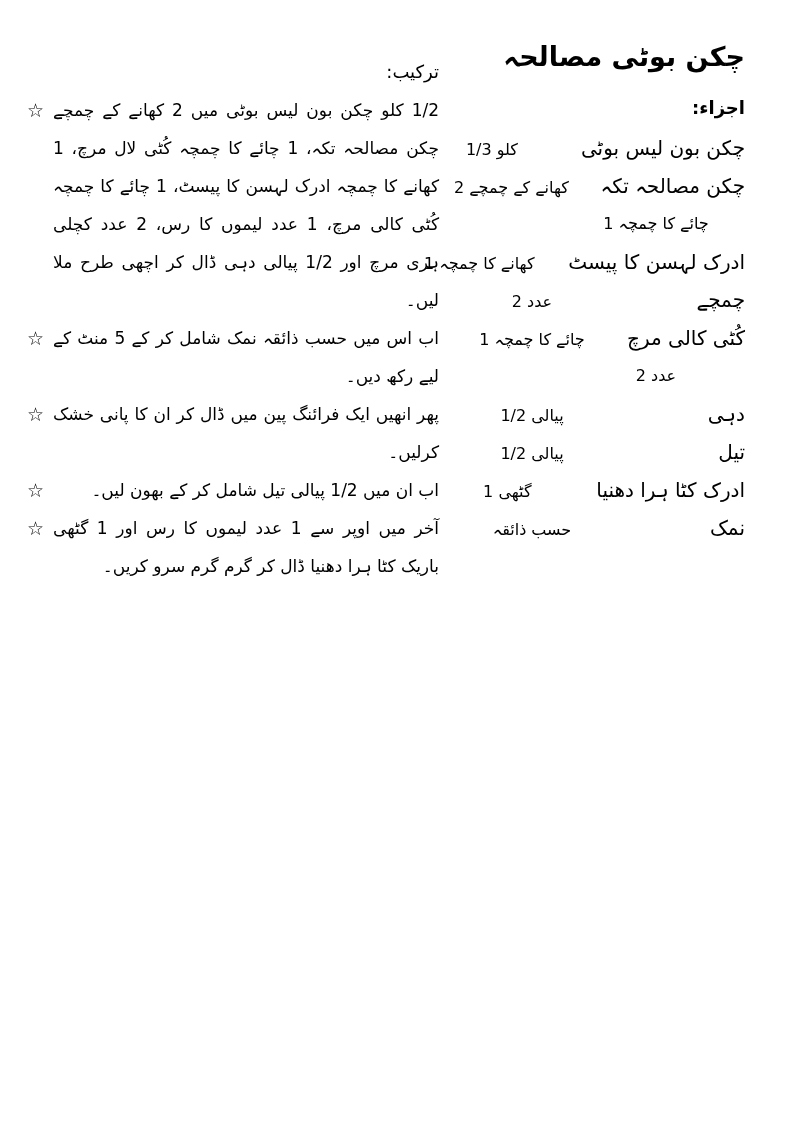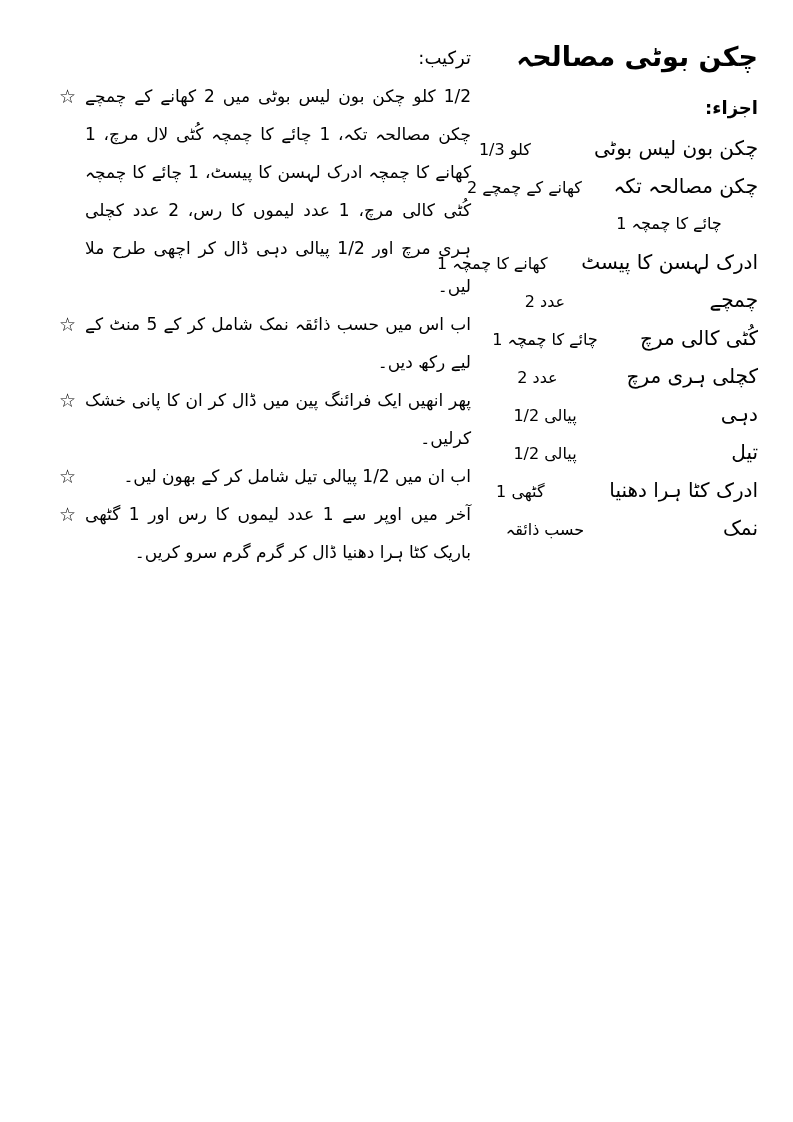--- a/index.html
+++ b/index.html
@@ -18,21 +18,21 @@
   .page {
     position: absolute;
     inset: 0;
     background: #ffffff;
   }
 
   
   .col-ingredients {
     position: absolute;
     top: 38px;
-    right: 35px;
+    right: 48px;
     width: 302px;
     direction: rtl;
     text-align: right;
   }
   .recipe-title {
     font-size: 27px;
     font-weight: bold;
     line-height: 1.4;
     margin: 0 0 18px 0;
     white-space: nowrap;
@@ -61,26 +61,25 @@
     flex: 0 0 178px;
     direction: ltr;
     text-align: center;
     font-size: 16px;
     white-space: nowrap;
   }
 
   
   .col-method {
     position: absolute;
-    top: 44px;
+    top: 58px;
     left: 27px;
     width: 412px;
     direction: rtl;
     text-align: right;
-    margin-left: 32px;
   }
   .method-heading {
     font-size: 18px;
     margin: 0 0 4px 0;
     line-height: 1.6;
   }
   .method-steps {
     margin: 0;
     padding: 0;
     list-style: none;
@@ -132,21 +131,20 @@
       </div>
       <div class="ingredient-row">
         <span class="ingredient-name">چمچے</span>
         <span class="ingredient-qty">2 عدد</span>
       </div>
       <div class="ingredient-row">
         <span class="ingredient-name">کُٹی کالی مرچ</span>
         <span class="ingredient-qty">1 چائے کا چمچہ</span>
       </div>
       <div class="ingredient-row">
-        <span class="ingredient-name">کچلی ہری مرچ</span>
         <span class="ingredient-qty">2 عدد</span>
       </div>
       <div class="ingredient-row">
         <span class="ingredient-name">دہی</span>
         <span class="ingredient-qty">1/2 پیالی</span>
       </div>
       <div class="ingredient-row">
         <span class="ingredient-name">تیل</span>
         <span class="ingredient-qty">1/2 پیالی</span>
       </div>

